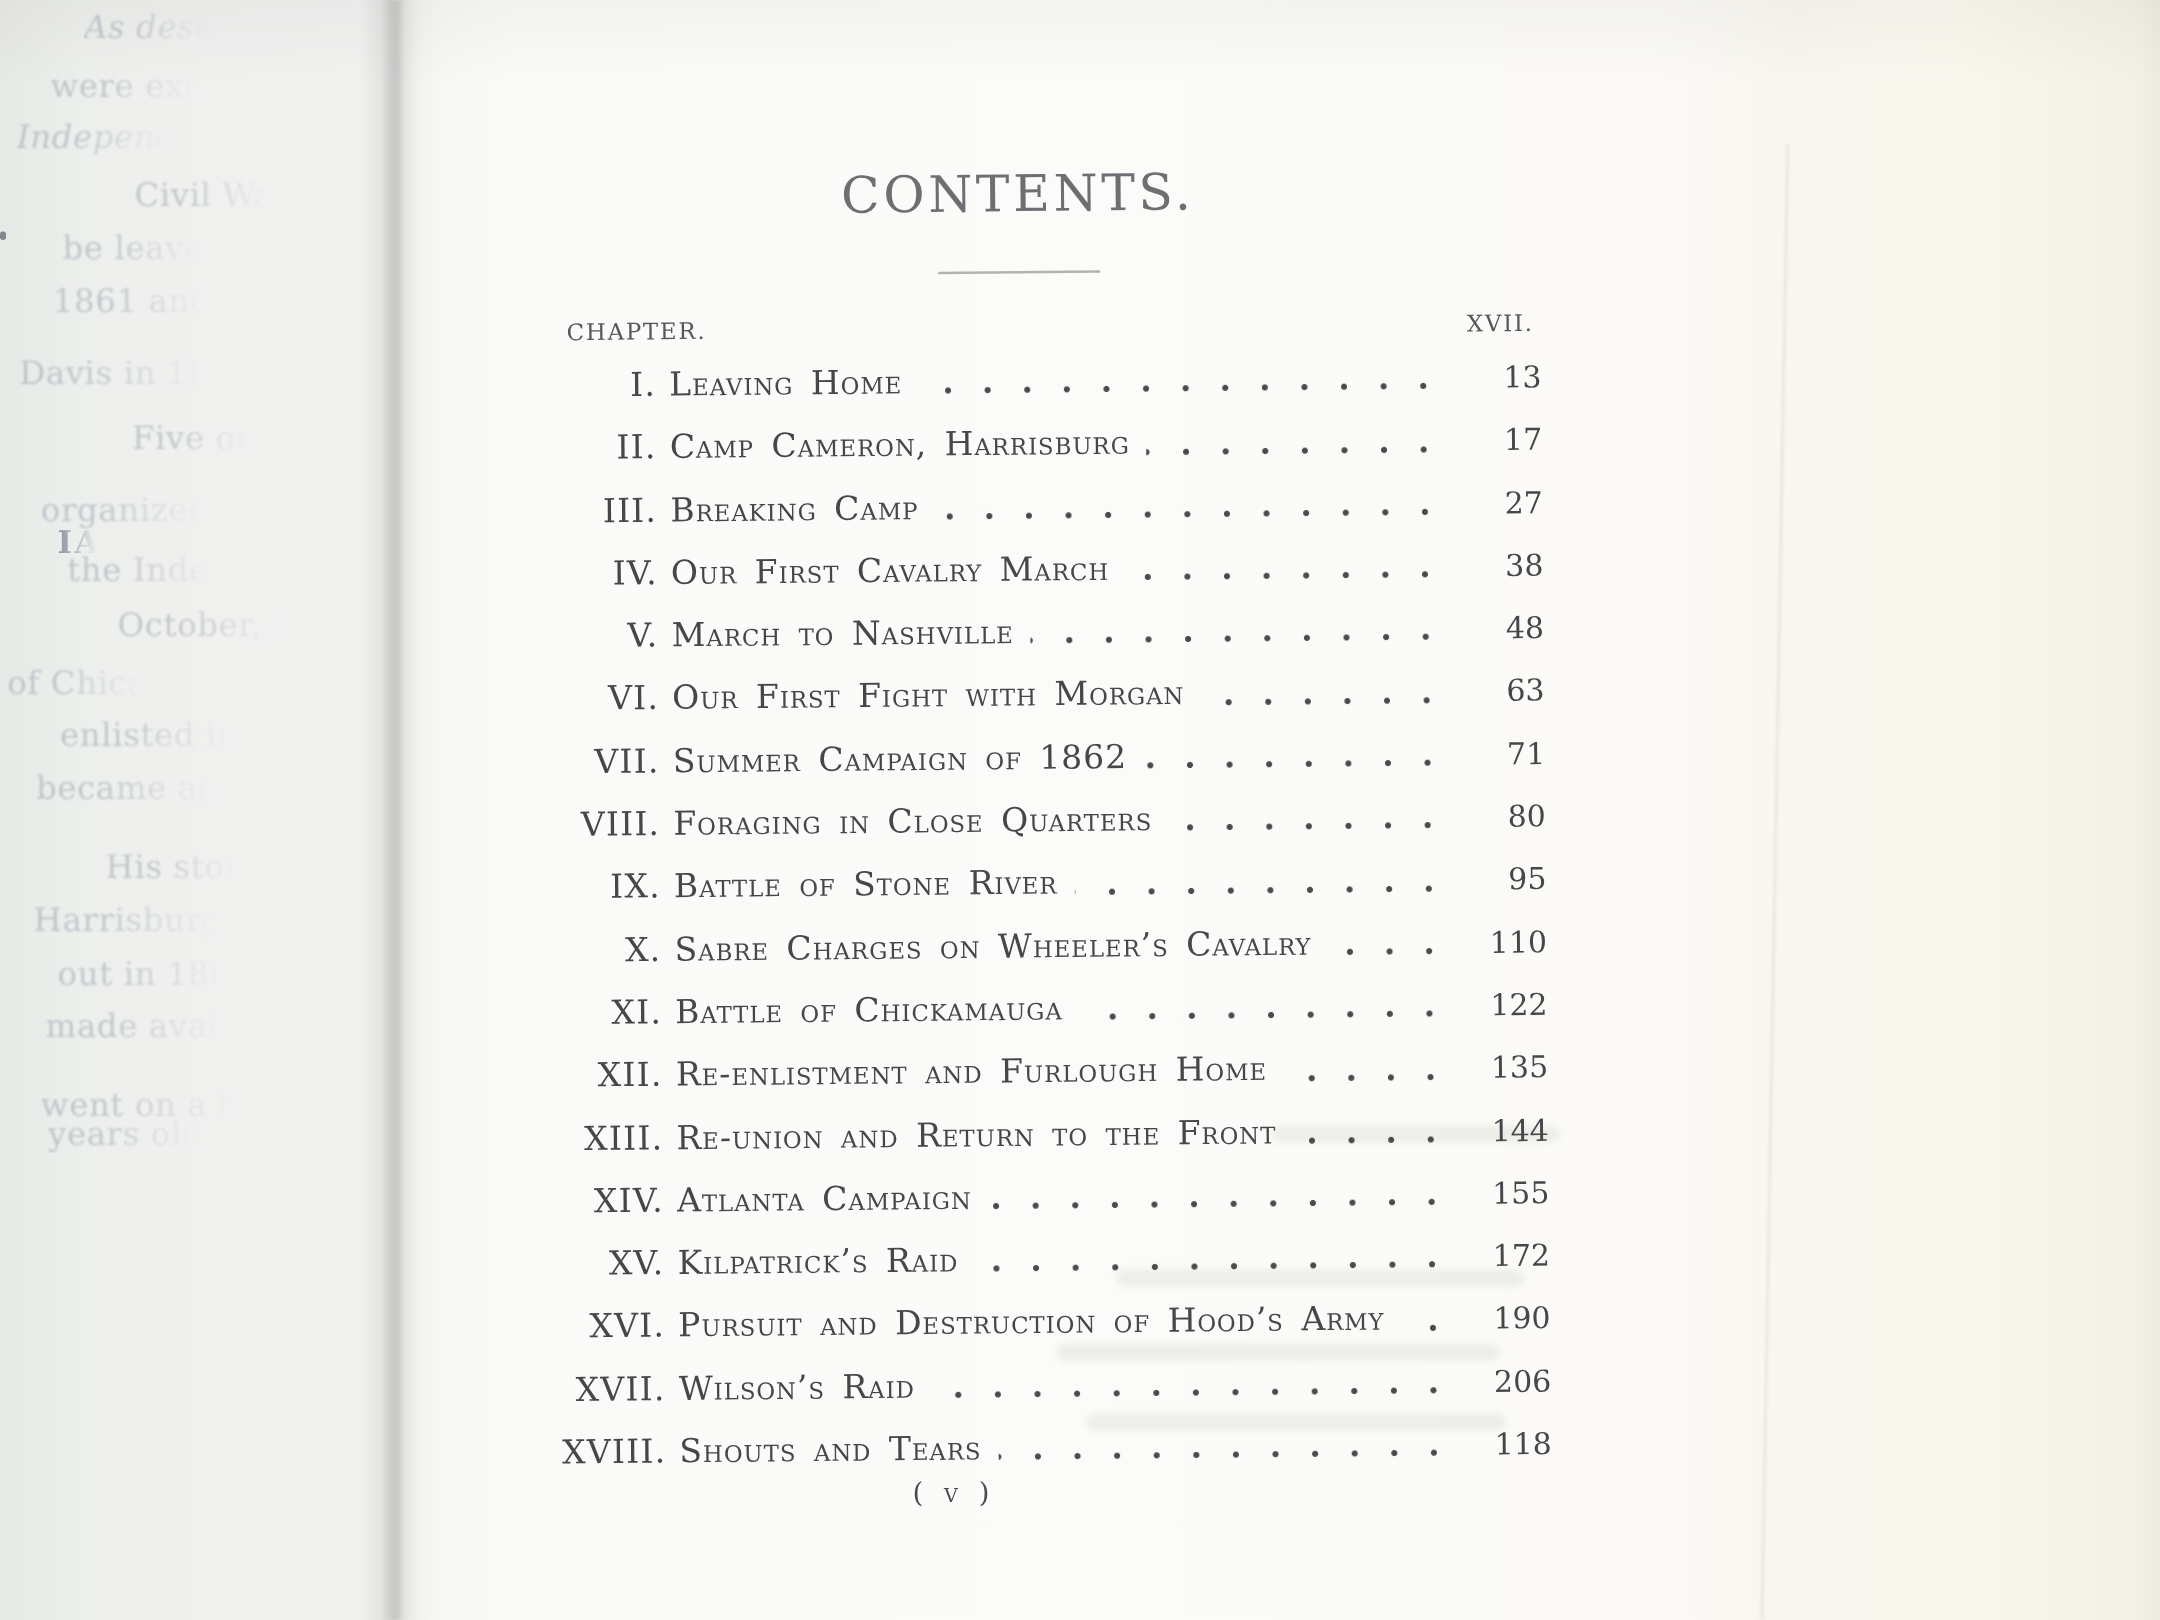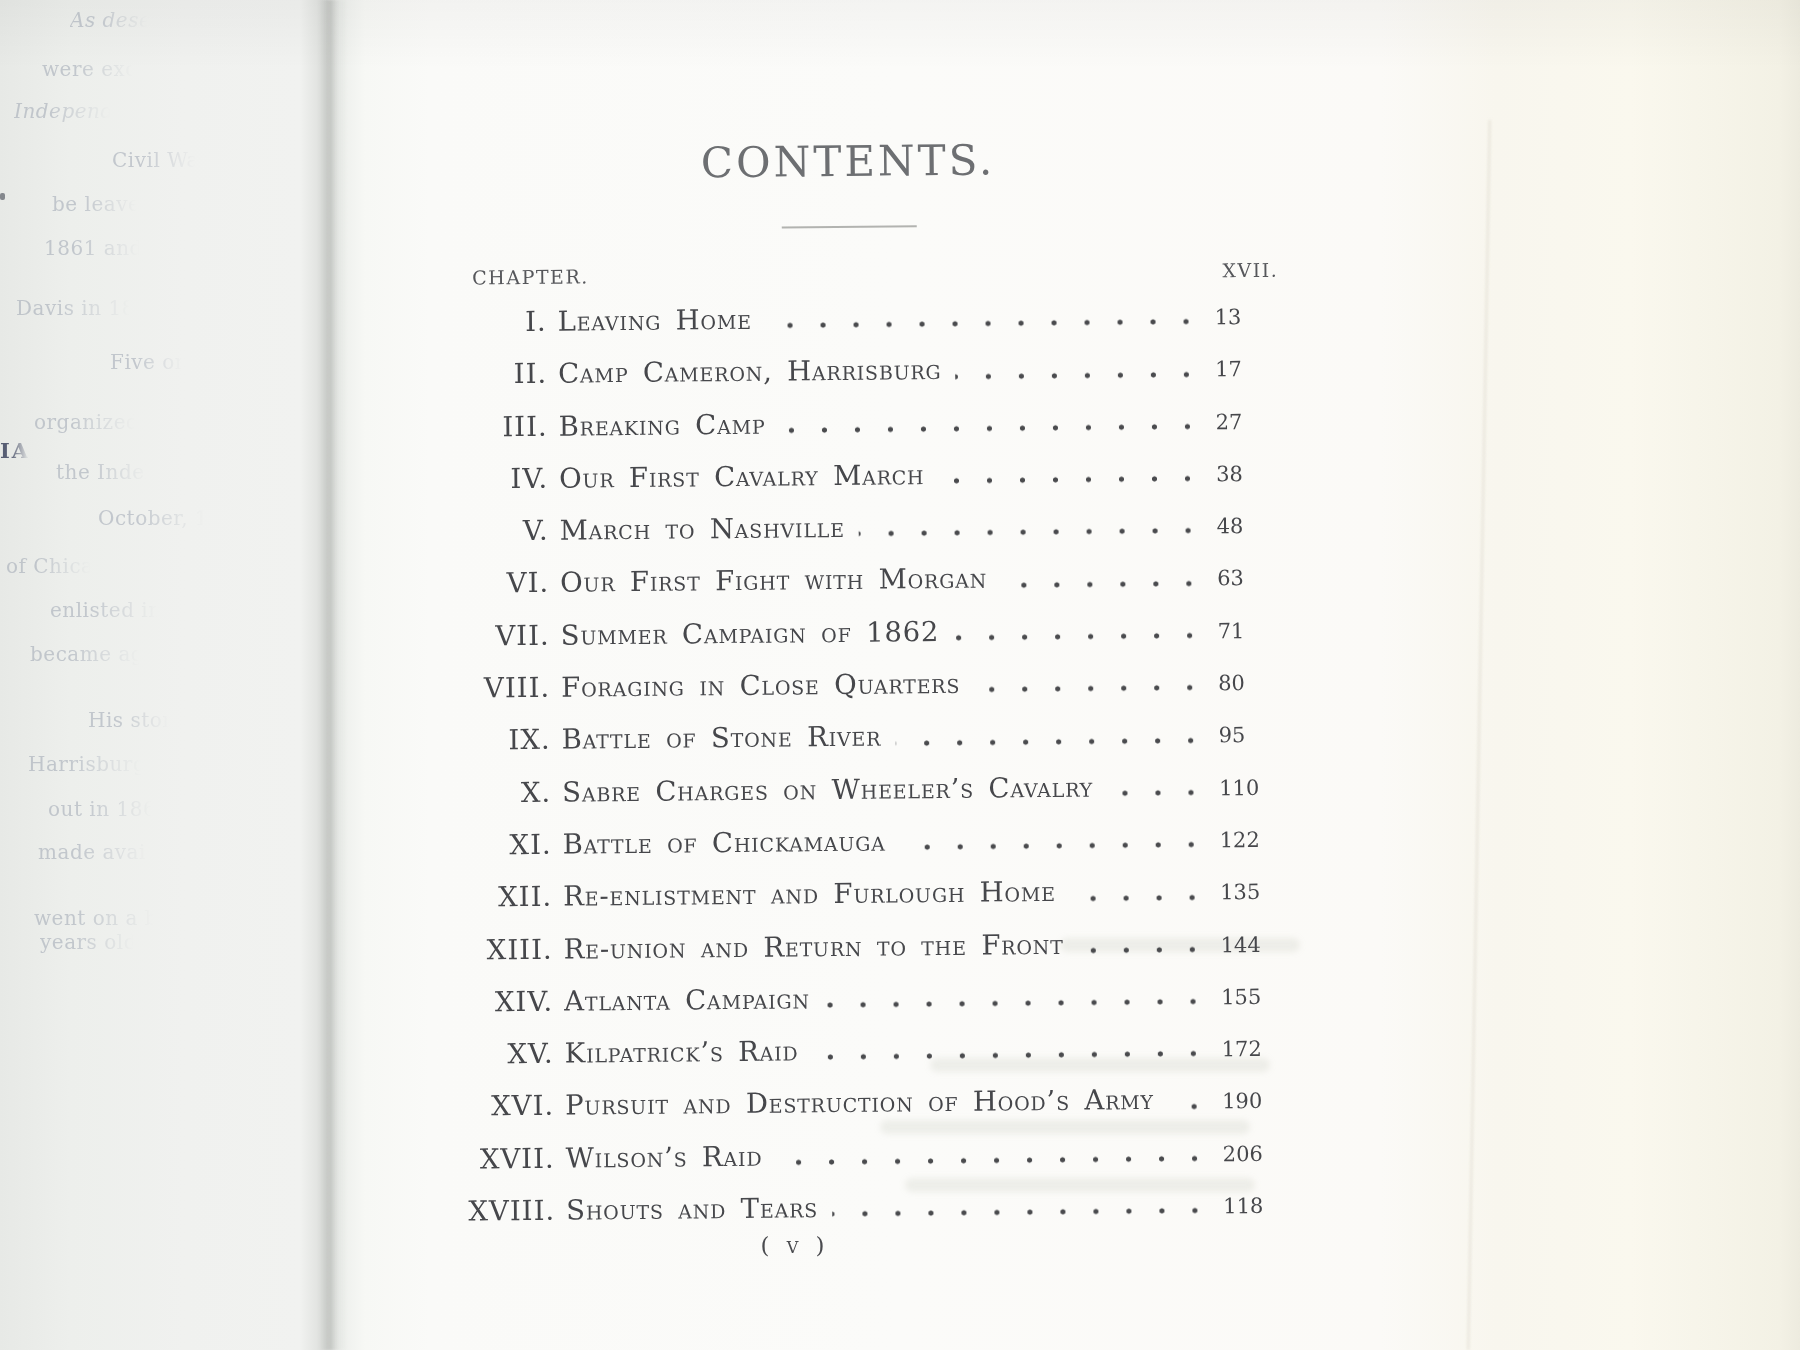--- a/index.html
+++ b/index.html
@@ -14,47 +14,47 @@
         #fbfbf9 900px, #fbfaf7 1380px, #f8f6ee 1495px, #faf8ee 1630px,
         #f3f1e5 1780px, #edebdf 1800px);
   }
   
   .gutter{position:absolute;left:318px;top:0;width:30px;height:100%;
     background:linear-gradient(90deg, rgba(0,0,0,0) 0%, rgba(85,90,84,0.18) 42%, rgba(120,125,118,0.07) 62%, rgba(0,0,0,0) 100%);
     filter:blur(1px);}
   .page-edge-line{position:absolute;left:1478px;top:120px;width:2px;height:1230px;
     background:rgba(195,192,176,0.35);filter:blur(1.5px);transform:rotate(1deg);}
   
-  .ghost{position:absolute;font-size:20px;color:#98a0ae;opacity:0.5;filter:blur(0.7px);
+  .ghost{position:absolute;font-size:27px;color:#98a0ae;opacity:0.5;filter:blur(0.7px);
     white-space:nowrap;letter-spacing:0.5px;
     -webkit-mask-image:linear-gradient(90deg,#000 35%,rgba(0,0,0,0) 96%);
     mask-image:linear-gradient(90deg,#000 35%,rgba(0,0,0,0) 96%);}
   .ghost.italic{font-style:italic;}
-  .ghost.dark{color:#3f4660;opacity:0.85;filter:none;font-size:21px;letter-spacing:2px;font-weight:bold;}
+  .ghost.dark{color:#3f4660;opacity:0.85;filter:none;font-size:26px;letter-spacing:2px;font-weight:bold;padding-left:48px;}
   .speck{position:absolute;left:0;top:193px;width:5px;height:7px;background:#5a5e66;border-radius:2px;opacity:0.7;}
   
   .ghostbar{position:absolute;height:14px;background:rgba(150,152,134,0.13);border-radius:7px;filter:blur(3px);}
   
   .sheet{position:absolute;left:418px;top:100px;width:870px;
     transform:rotate(-0.55deg);transform-origin:0 50%;color:#46474b;}
   .book-title{margin-top:42px;text-align:center;font-size:42px;line-height:48px;
     letter-spacing:3px;color:#6d6f72;font-weight:400;}
   .title-rule{width:135px;height:0;border-top:2px solid #a0a19e;margin:40px auto 0;opacity:0.8;}
   .col-headers{display:flex;justify-content:space-between;margin-top:34px;height:24px;line-height:24px;
     padding-left:58px;padding-right:6px;font-size:19px;letter-spacing:1.5px;color:#56575b;}
   .toc{margin-top:6px;}
   .row{display:flex;align-items:baseline;height:52.3px;line-height:52.3px;white-space:nowrap;}
   .num{width:132px;text-align:right;font-size:27.5px;letter-spacing:1px;flex:none;}
   .chap-title{margin-left:11px;font-variant:small-caps;font-size:27.5px;letter-spacing:0.8px;
     word-spacing:5px;flex:none;}
   .leader{flex:1;height:40px;margin:0 8px 0 14px;align-self:flex-end;
     background-image:radial-gradient(circle, #4a4b4e 2.2px, rgba(0,0,0,0) 2.9px);
     background-size:33px 10px;background-repeat:repeat-x;
     background-position:right 4px bottom 14px;}
-  .pg{width:70px;text-align:left;font-size:21px;flex:none;}
+  .pg{width:70px;text-align:right;font-size:25px;flex:none;}
   .folio{position:absolute;left:720px;top:1232px;width:150px;text-align:center;
     font-size:23px;letter-spacing:5px;color:#4a4b4f;font-variant:small-caps;}
 </style>
 </head>
 <body>
 
 <div class="photo">
 
   <div>
     <span class="ghost italic" style="left:70px;top:8px">As dese</span>

